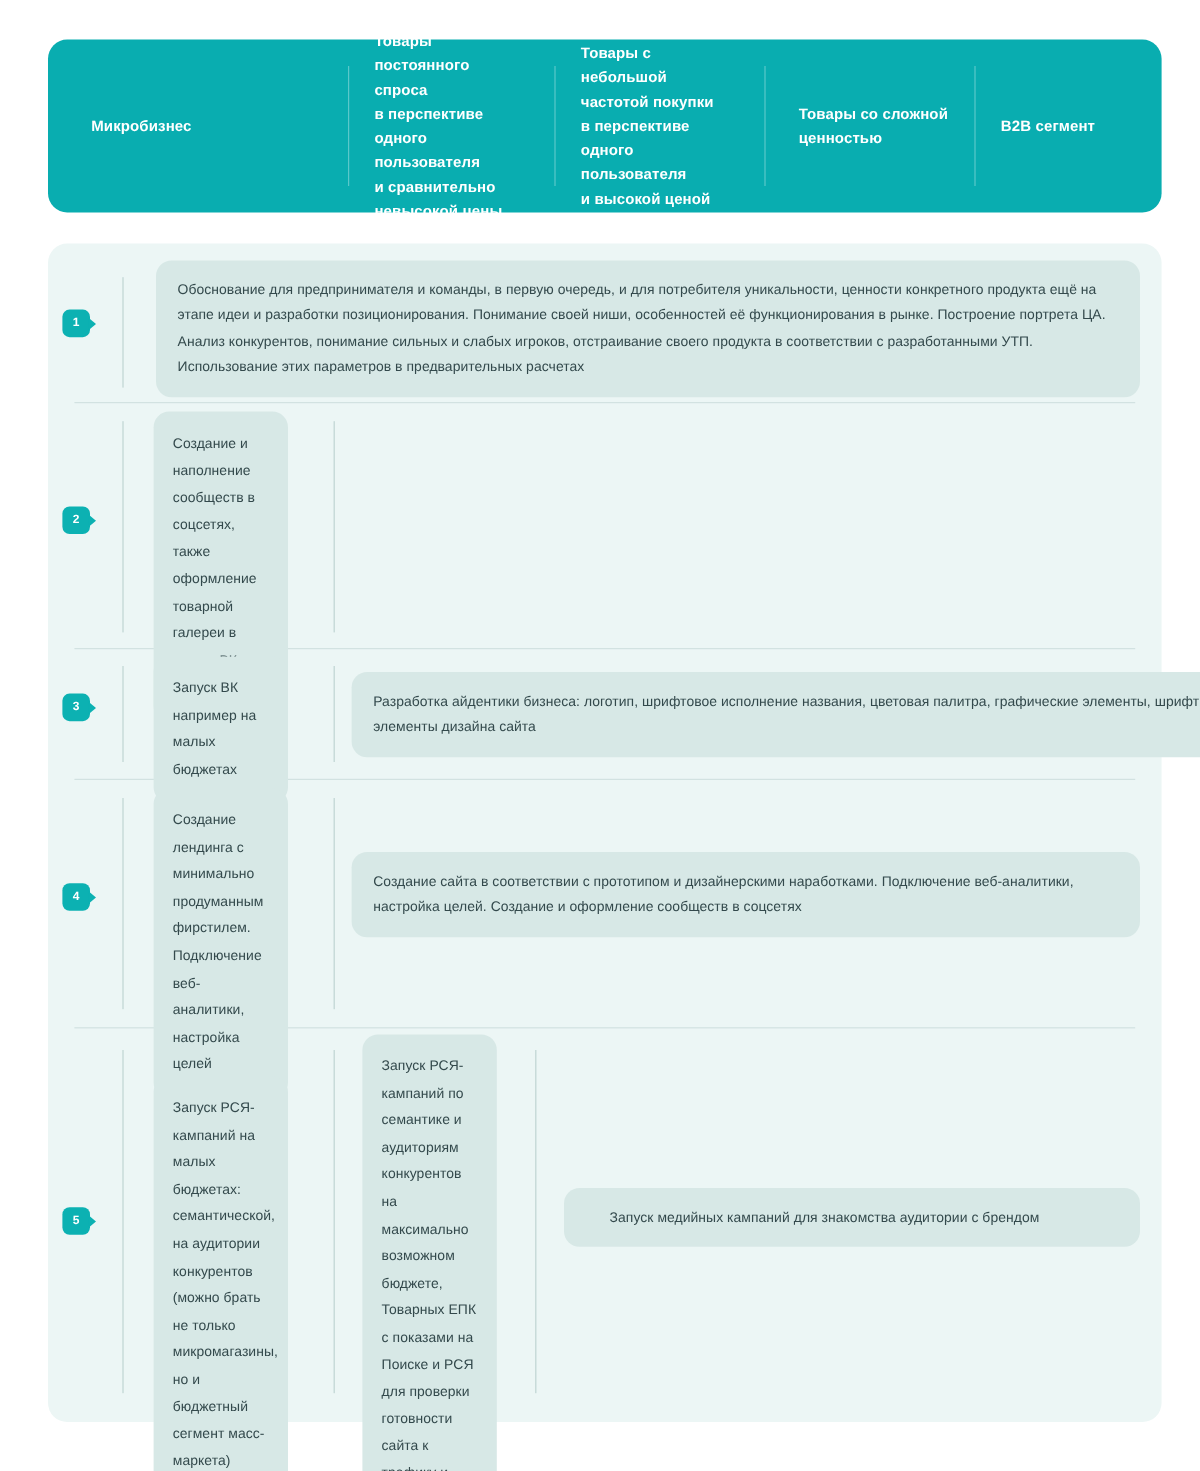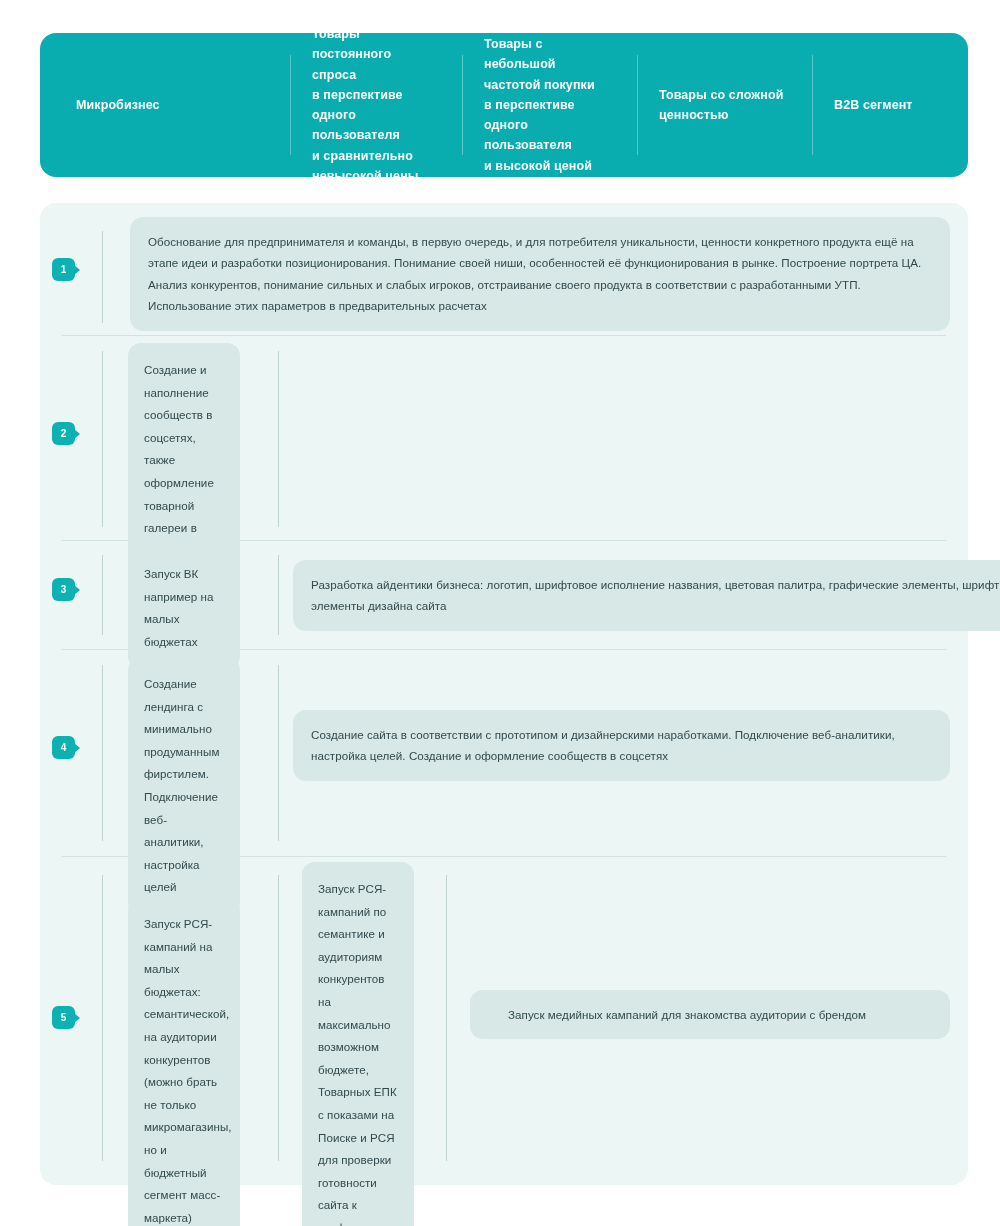--- a/index.html
+++ b/index.html
@@ -44,21 +44,21 @@
   .head-cell + .head-cell::before {
     content: "";
     position: absolute;
     left: 0; top: 22px; bottom: 22px;
     width: 1px;
     background: rgba(255,255,255,0.33);
   }
   .hc1 { width: 250px; padding-left: 36px; }
   .hc2 { width: 172px; }
   .hc3 { width: 175px; }
-  .hc4 { width: 175px; }
+  .hc4 { width: 175px; justify-content: flex-end; }
   .hc5 { width: 156px; }
   .head-cell .txt { white-space: pre-line; }
 
   
   .panel {
     position: absolute;
     left: 40px; top: 203px;
     width: 928px; height: 982px;
     background: #ECF6F5;
     border-radius: 16px;

